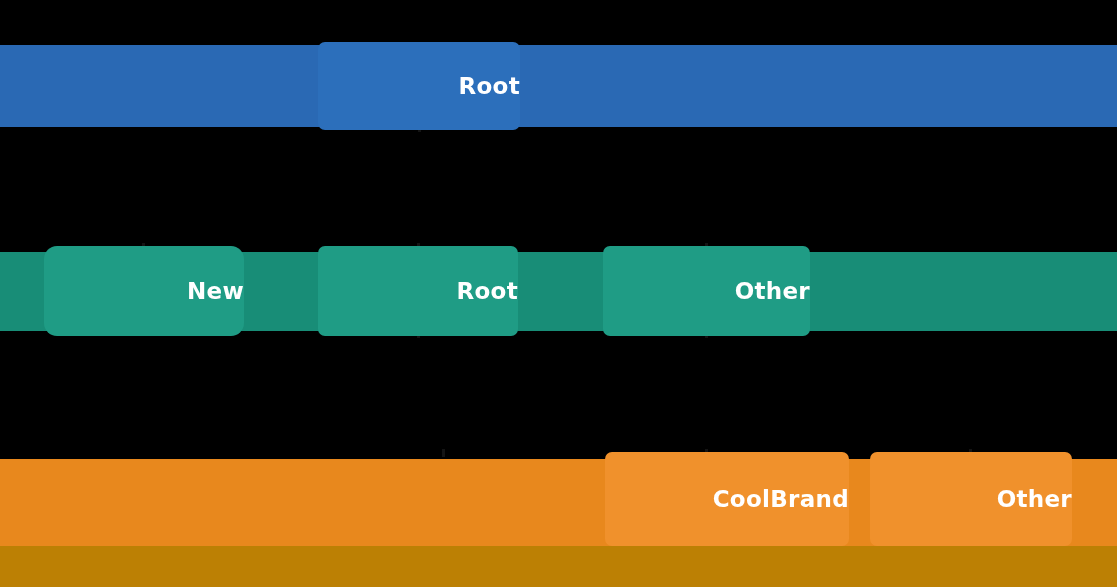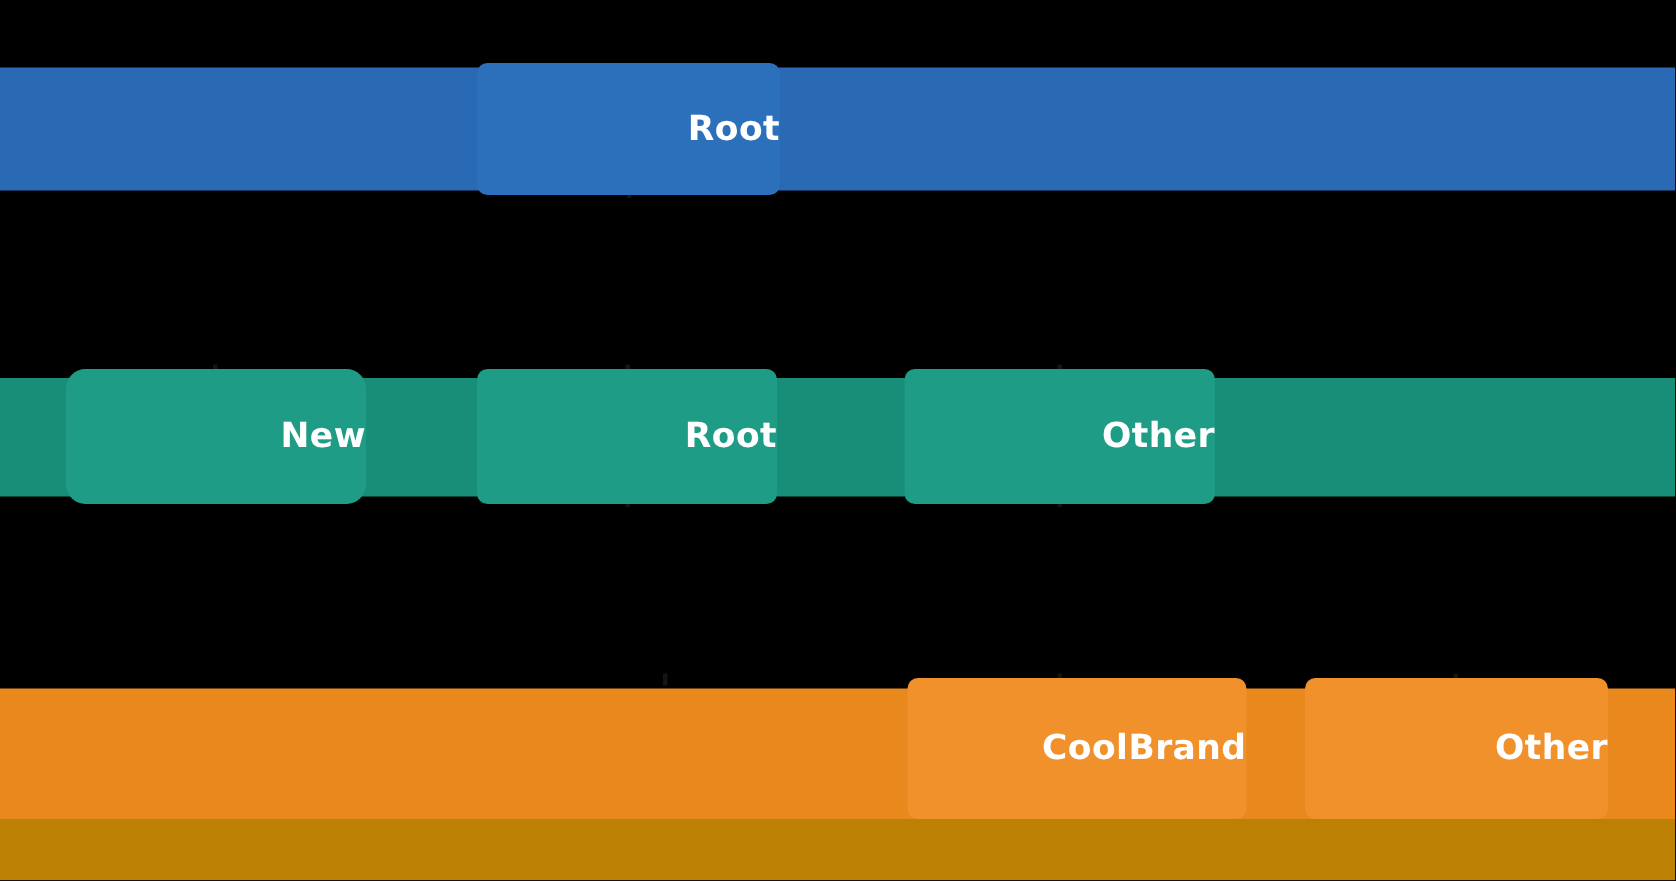--- a/index.html
+++ b/index.html
@@ -40,21 +40,21 @@
   }
   .node-level1 { background: #2C6FBB; top: 42px;  height: 88px; }
   .node-level2 { background: #1F9C85; top: 246px; height: 90px; }
   .node-level3 { background: #F0912C; top: 452px; height: 94px; }
 
   .node-root        { left: 318px; width: 202px; }
   .node-new         { left: 44px;  width: 200px; border-radius: 13px; }
   .node-used        { left: 318px; width: 200px; }
   .node-other-cond  { left: 603px; width: 207px; }
   .node-cheapbrand  { left: 342px; width: 204px; }
-  .node-coolbrand   { left: 605px; width: 226px; }
+  .node-coolbrand   { left: 605px; width: 202px; padding-left: 42px; }
   .node-other-brand { left: 870px; width: 202px; }
 
   
   .tick {
     position: absolute;
     width: 3px;
     height: 8px;
     background: #141414;
   }
   .tick-root-bottom   { left: 418px; top: 124px; }

